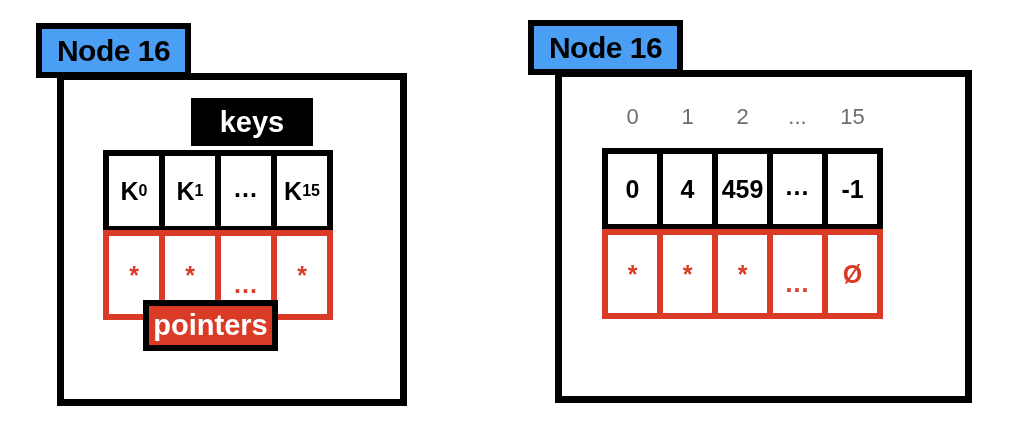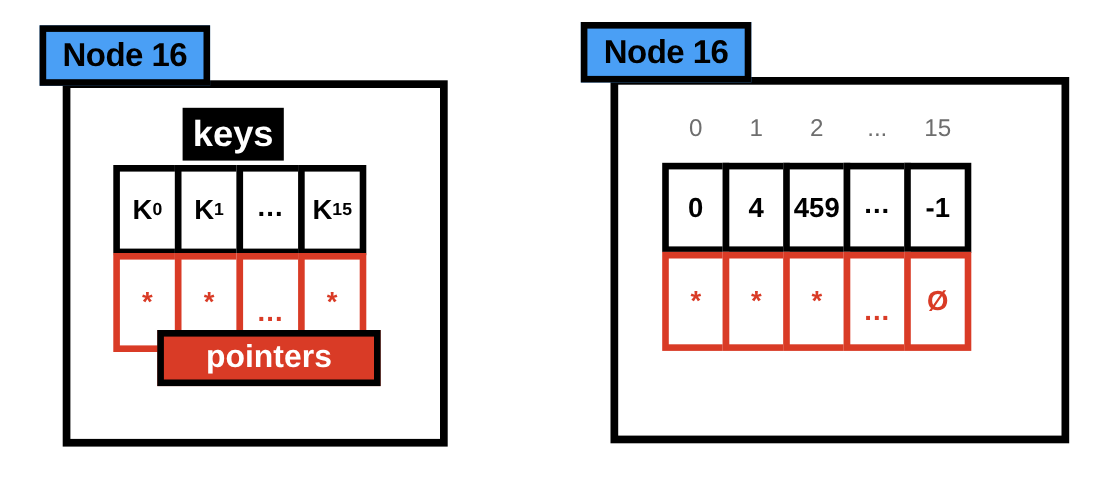--- a/index.html
+++ b/index.html
@@ -113,28 +113,28 @@
     position: absolute;
     display: flex;
     align-items: center;
     justify-content: center;
     font-weight: bold;
     color: #ffffff;
     box-sizing: border-box;
     z-index: 8;
   }
   #keys-chip {
-    left: 166px; top: 98px;
-    width: 92px; height: 48px;
+    left: 191px; top: 98px;
+    width: 122px; height: 48px;
     background: #000000;
-    font-size: 33px;
+    font-size: 29px;
   }
   #pointers-chip {
     left: 143px; top: 300px;
-    width: 203px; height: 51px;
+    width: 135px; height: 51px;
     background: #d93b26;
     border: 6px solid #000000;
     font-size: 29px;
   }
 
   
   #index-row {
     position: absolute;
     left: 602px; top: 104px;
     display: flex;

